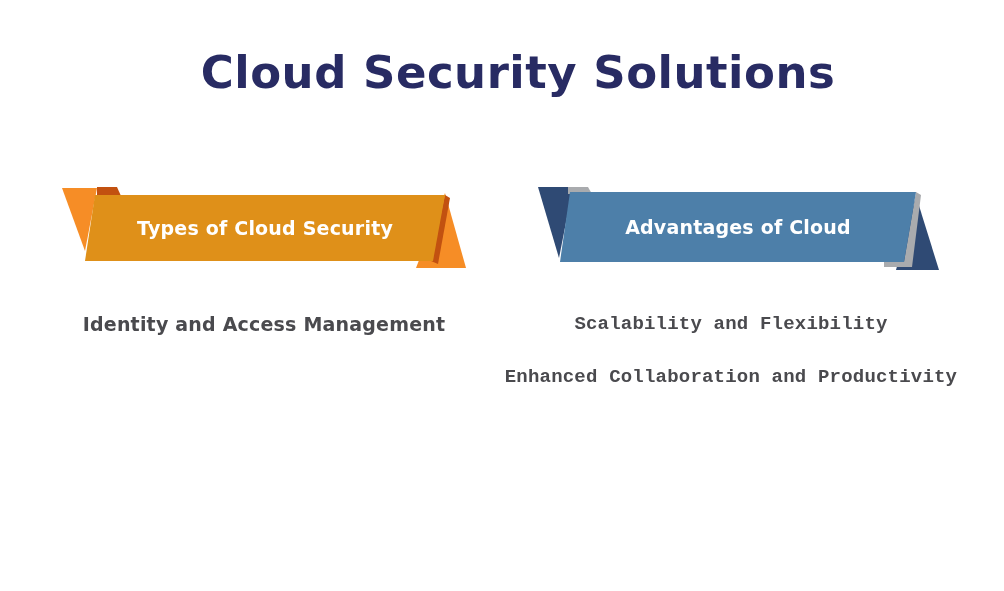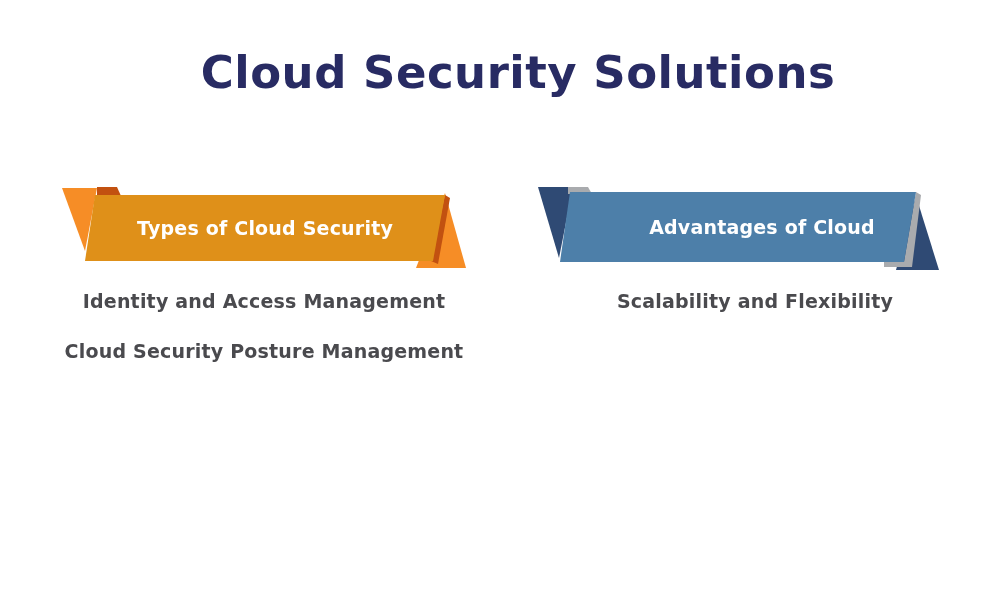--- a/index.html
+++ b/index.html
@@ -41,40 +41,41 @@
     justify-content: center;
     text-align: center;
     color: var(--banner-text);
     font-size: 19px;
     font-weight: 700;
     line-height: 30px;
     letter-spacing: 0.2px;
     pointer-events: none;
   }
   #banner-text-orange { left: 85px;  top: 195px; width: 360px; height: 66px; }
-  #banner-text-blue   { left: 584px; top: 192px; width: 356px; height: 70px; }
+  #banner-text-blue   { left: 560px; top: 192px; width: 356px; height: 70px; }
   .item-list {
     position: absolute;
     top: 286px;
     width: 480px;
   }
   #list-left  { left: 24px; }
-  #list-right { left: 515px; }
+  #list-right { left: 491px; font-family: Liberation Mono, monospace; }
   .list-item {
     height: 30px;
     margin-bottom: 20px;
     display: flex;
     align-items: center;
     justify-content: center;
     text-align: center;
     white-space: nowrap;
     font-size: 19px;
     font-weight: 700;
     letter-spacing: 0.2px;
     color: var(--item-text);
+    margin-top: 23px;
   }
 </style>
 </head>
 <body>
 
 <div class="canvas">
 
   <h1 class="page-title">Cloud Security Solutions</h1>
 
   <svg id="ribbon-orange" class="ribbon-svg" viewBox="0 0 410 90" aria-hidden="true">
@@ -94,20 +95,20 @@
     <polygon points="381,13 404,87 361,87" fill="var(--navy-tail)"></polygon>
     <polygon points="381,9 386,12 377,84 349,84 349,79 369,79" fill="var(--gray-shadow)"></polygon>
     <polygon points="35,9 381,9 369,79 25,79" fill="var(--blue-body)"></polygon>
   </svg>
   <div id="banner-text-blue" class="banner-text">
     <span>Advantages of Cloud</span>
   </div>
 
   <div id="list-left" class="item-list">
     <div class="list-item">Identity and Access Management</div>
-    <div class="list-item">Cloud Security Posture Management</div>
   </div>
 
   <div id="list-right" class="item-list">
     <div class="list-item">Scalability and Flexibility</div>
+    <div class="list-item">Enhanced Collaboration and Productivity</div>
   </div>
 
 </div>
 
 </body></html>

